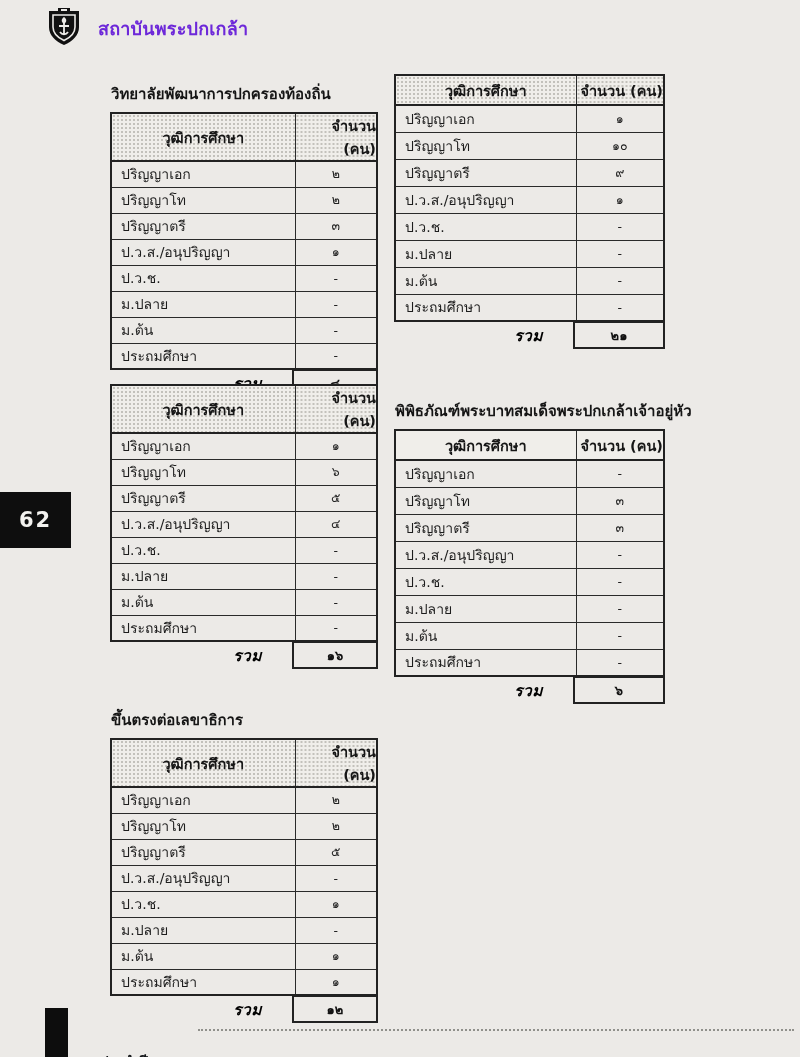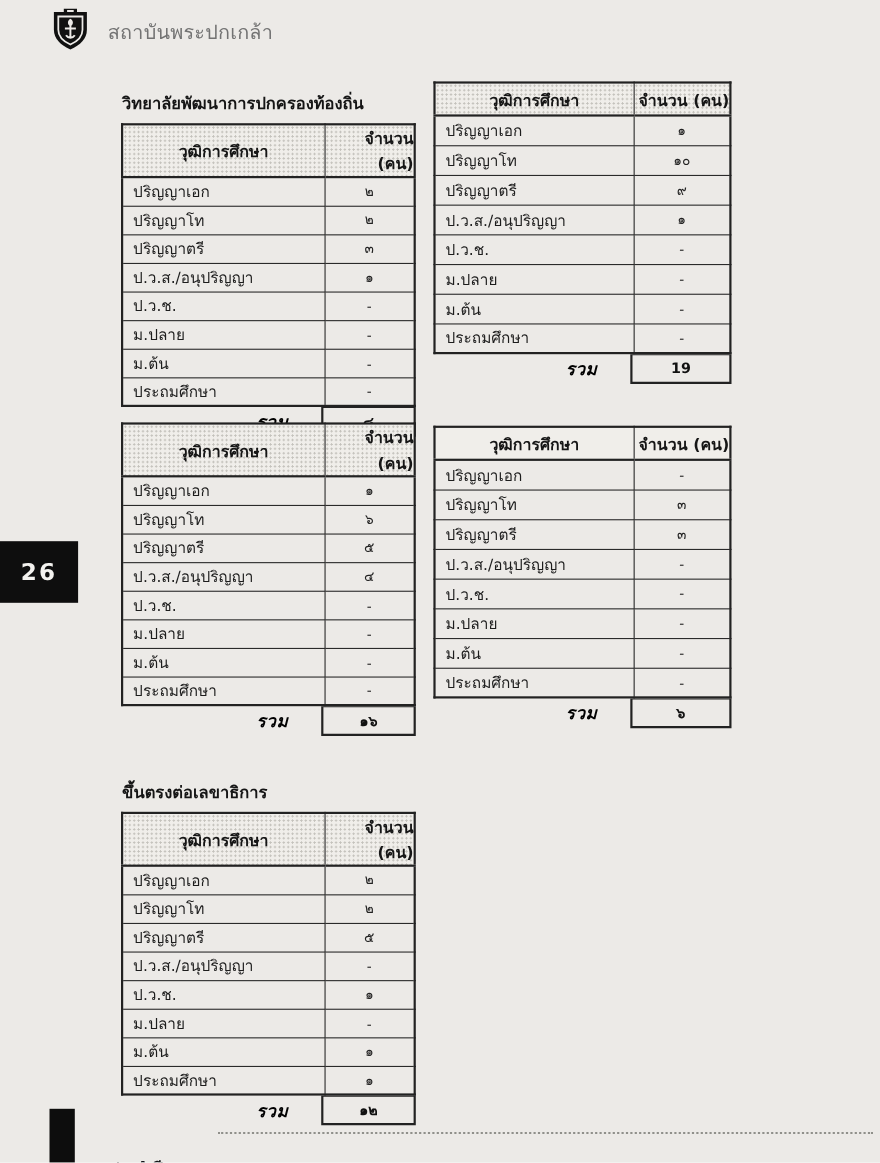--- a/index.html
+++ b/index.html
@@ -7,21 +7,21 @@
   body { font-family: "DejaVu Sans", "Liberation Sans", sans-serif; }
 
   .page {
     position: relative; width: 800px; height: 1057px;
     background: #eceae7; color: #1c1c1c; overflow: hidden;
   }
 
   
   .brand { position: absolute; left: 42px; top: 4px; display: flex; align-items: center; gap: 12px; }
   .brand svg { display: block; }
-  .brand-text { font-size: 18px; font-weight: normal; letter-spacing: 0.2px; color: #737373; padding-top: 4px; }
+  .brand-text { font-size: 18px; font-weight: bold; letter-spacing: 0.2px; color: #6d28d9; padding-top: 4px; }
 
   
   .qual-table { position: absolute; }
   .tbl-title { font-size: 15px; font-weight: bold; color: #151515; margin: 12px 0 6px 1px; white-space: nowrap; }
 
   .qual-table table {
     width: 100%; border-collapse: collapse; table-layout: fixed;
     border: 2px solid #222;
     padding-left: 44px;
   }
@@ -174,21 +174,21 @@
               <td class="val">-</td>
             </tr>
             <tr>
               <td class="lbl">ประถมศึกษา</td>
               <td class="val">-</td>
             </tr>
           </tbody>
     </table>
     <div class="total">
       <span class="total-label">รวม</span>
-      <span class="total-value">19</span>
+      <span class="total-value">๒๑</span>
     </div>
   </section>
       <section class="qual-table shaded" style="left: 110px; top: 384px; width: 268px; --c2: 82px; --rh: 26px;">
     <table>
       <thead>
         <tr>
           <th class="c1">วุฒิการศึกษา</th>
           <th class="c2">จำนวน (คน)</th>
         </tr>
       </thead>
@@ -226,20 +226,21 @@
               <td class="val">-</td>
             </tr>
           </tbody>
     </table>
     <div class="total">
       <span class="total-label">รวม</span>
       <span class="total-value">๑๖</span>
     </div>
   </section>
       <section class="qual-table" style="left: 394px; top: 387px; width: 271px; --c2: 88px; --rh: 27px;">
+    <h2 class="tbl-title">พิพิธภัณฑ์พระบาทสมเด็จพระปกเกล้าเจ้าอยู่หัว</h2>
     <table>
       <thead>
         <tr>
           <th class="c1">วุฒิการศึกษา</th>
           <th class="c2">จำนวน (คน)</th>
         </tr>
       </thead>
       <tbody>
             <tr>
               <td class="lbl">ปริญญาเอก</td>
@@ -325,20 +326,20 @@
           </tbody>
     </table>
     <div class="total">
       <span class="total-label">รวม</span>
       <span class="total-value">๑๒</span>
     </div>
   </section>
     </div>
 
   <div class="page-tab">
-    <span>26</span>
+    <span>62</span>
   </div>
 
   <div class="footer-bar"></div>
   <div class="footer-text">รายงานประจำปี ๒๕๔๔</div>
   <div class="footer-dots"></div>
 
 </div>
 
 </body></html>

